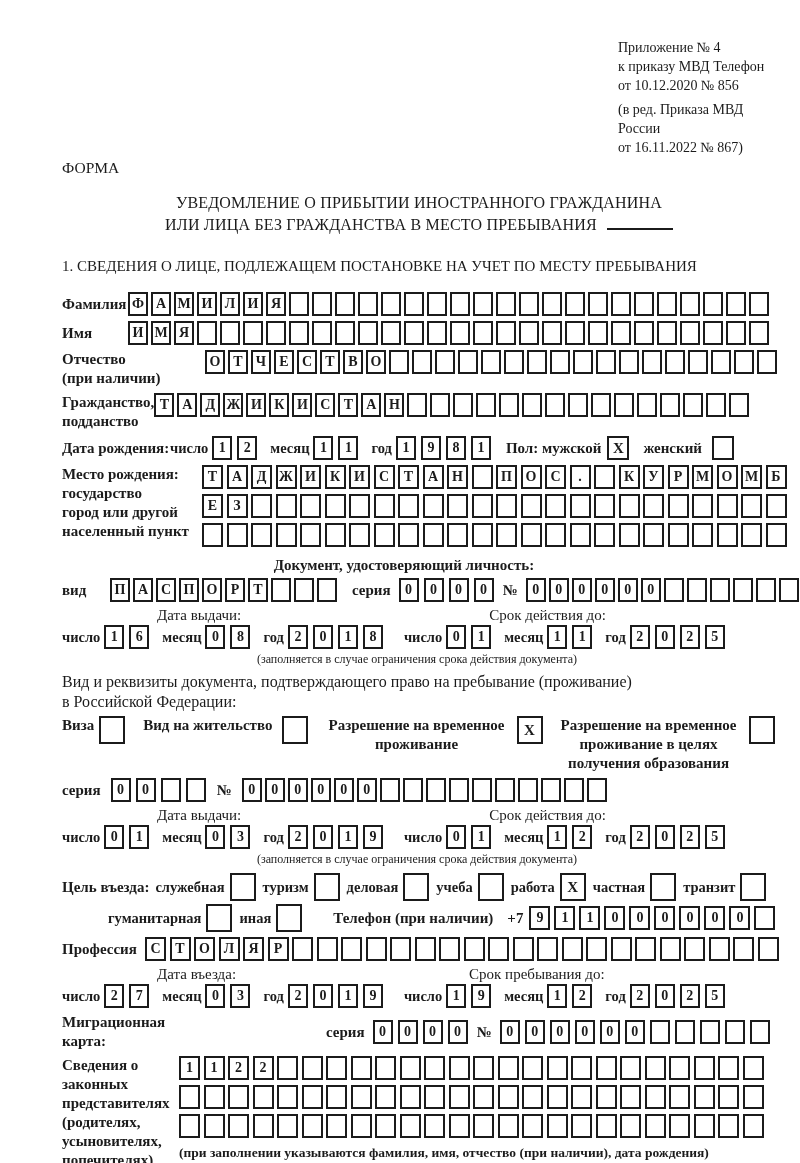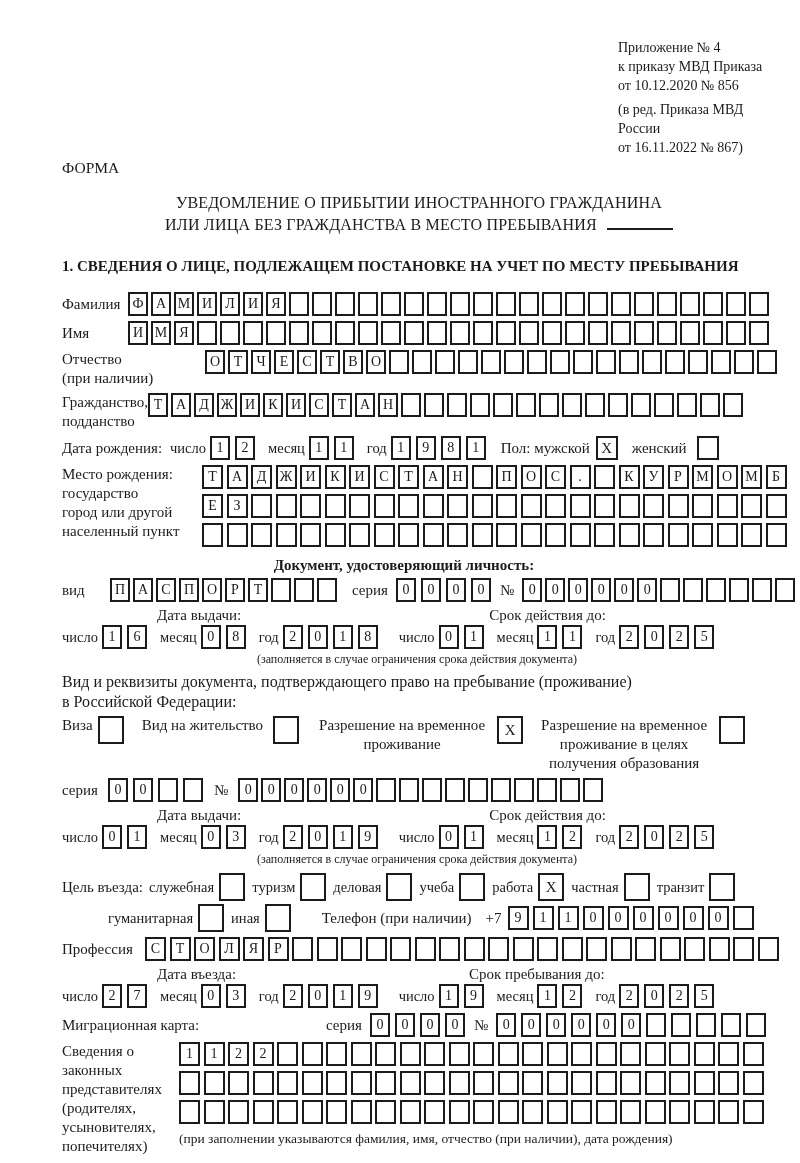--- a/index.html
+++ b/index.html
@@ -7,23 +7,23 @@
     position:relative;width:800px;height:1163px;box-sizing:border-box;
     background:#ffffff;color:#1b1b1b;
     font-family:"Liberation Serif","DejaVu Serif",serif;
     padding:38px 24px 14px 62px;overflow:hidden;
   }
   .ref{margin-left:556px;font-size:14px;line-height:19px;}
   .ref .mt{margin-top:5px;}
   .forma{margin-top:2px;padding-right:12px;font-weight:normal;font-size:15.5px;}
   .title{margin-top:15px;text-align:center;font-weight:normal;font-size:16px;line-height:22px;letter-spacing:.2px;}
   .tline{display:inline-block;width:66px;border-bottom:2px solid #1b1b1b;margin-left:10px;vertical-align:baseline;}
-  .sec1{margin-top:22px;font-weight:bold;font-size:15px;}
-
-  .row{display:flex;align-items:center;margin-bottom:5px;}
+  .sec1{margin-top:22px;font-weight:normal;font-size:15px;}
+
+  .row{display:flex;align-items:center;margin-bottom:5px;font-weight:bold;}
   .row.top{align-items:flex-start;}
   .lbl{font-size:15px;line-height:19px;flex:0 0 auto;}
   .stack{display:flex;flex-direction:column;font-size:15px;line-height:19px;flex:0 0 auto;}
   .stack.c{text-align:center;}
   .lw48{flex:0 0 48px;}  .lw66{flex:0 0 66px;}  .lw76{flex:0 0 76px;}
   .lw83{flex:0 0 83px;}  .lw108{flex:0 0 108px;} .lw117{flex:0 0 117px;}
   .lw140{flex:0 0 140px;} .lw143{flex:0 0 143px;} .lw150{flex:0 0 150px;}
 
   .cells{display:flex;flex:0 0 auto;}
   .cell{
@@ -63,21 +63,21 @@
   .repnote{font-size:13.5px;text-align:left;margin-top:2px;}
   .mt17{margin-top:17px;} .mt4{margin-top:4px;}
 </style>
 </head>
 <body>
 
 <div class="page">
 
   <div class="ref">
     <div>Приложение № 4</div>
-    <div>к приказу МВД Приказа</div>
+    <div>к приказу МВД Телефон</div>
     <div>от 10.12.2020 № 856</div>
     <div class="mt">(в ред. Приказа МВД России</div>
     <div>от 16.11.2022 № 867)</div>
   </div>
 
   <div class="forma">ФОРМА</div>
 
   <div class="title">
     <div>УВЕДОМЛЕНИЕ О ПРИБЫТИИ ИНОСТРАННОГО ГРАЖДАНИНА</div>
     <div>

